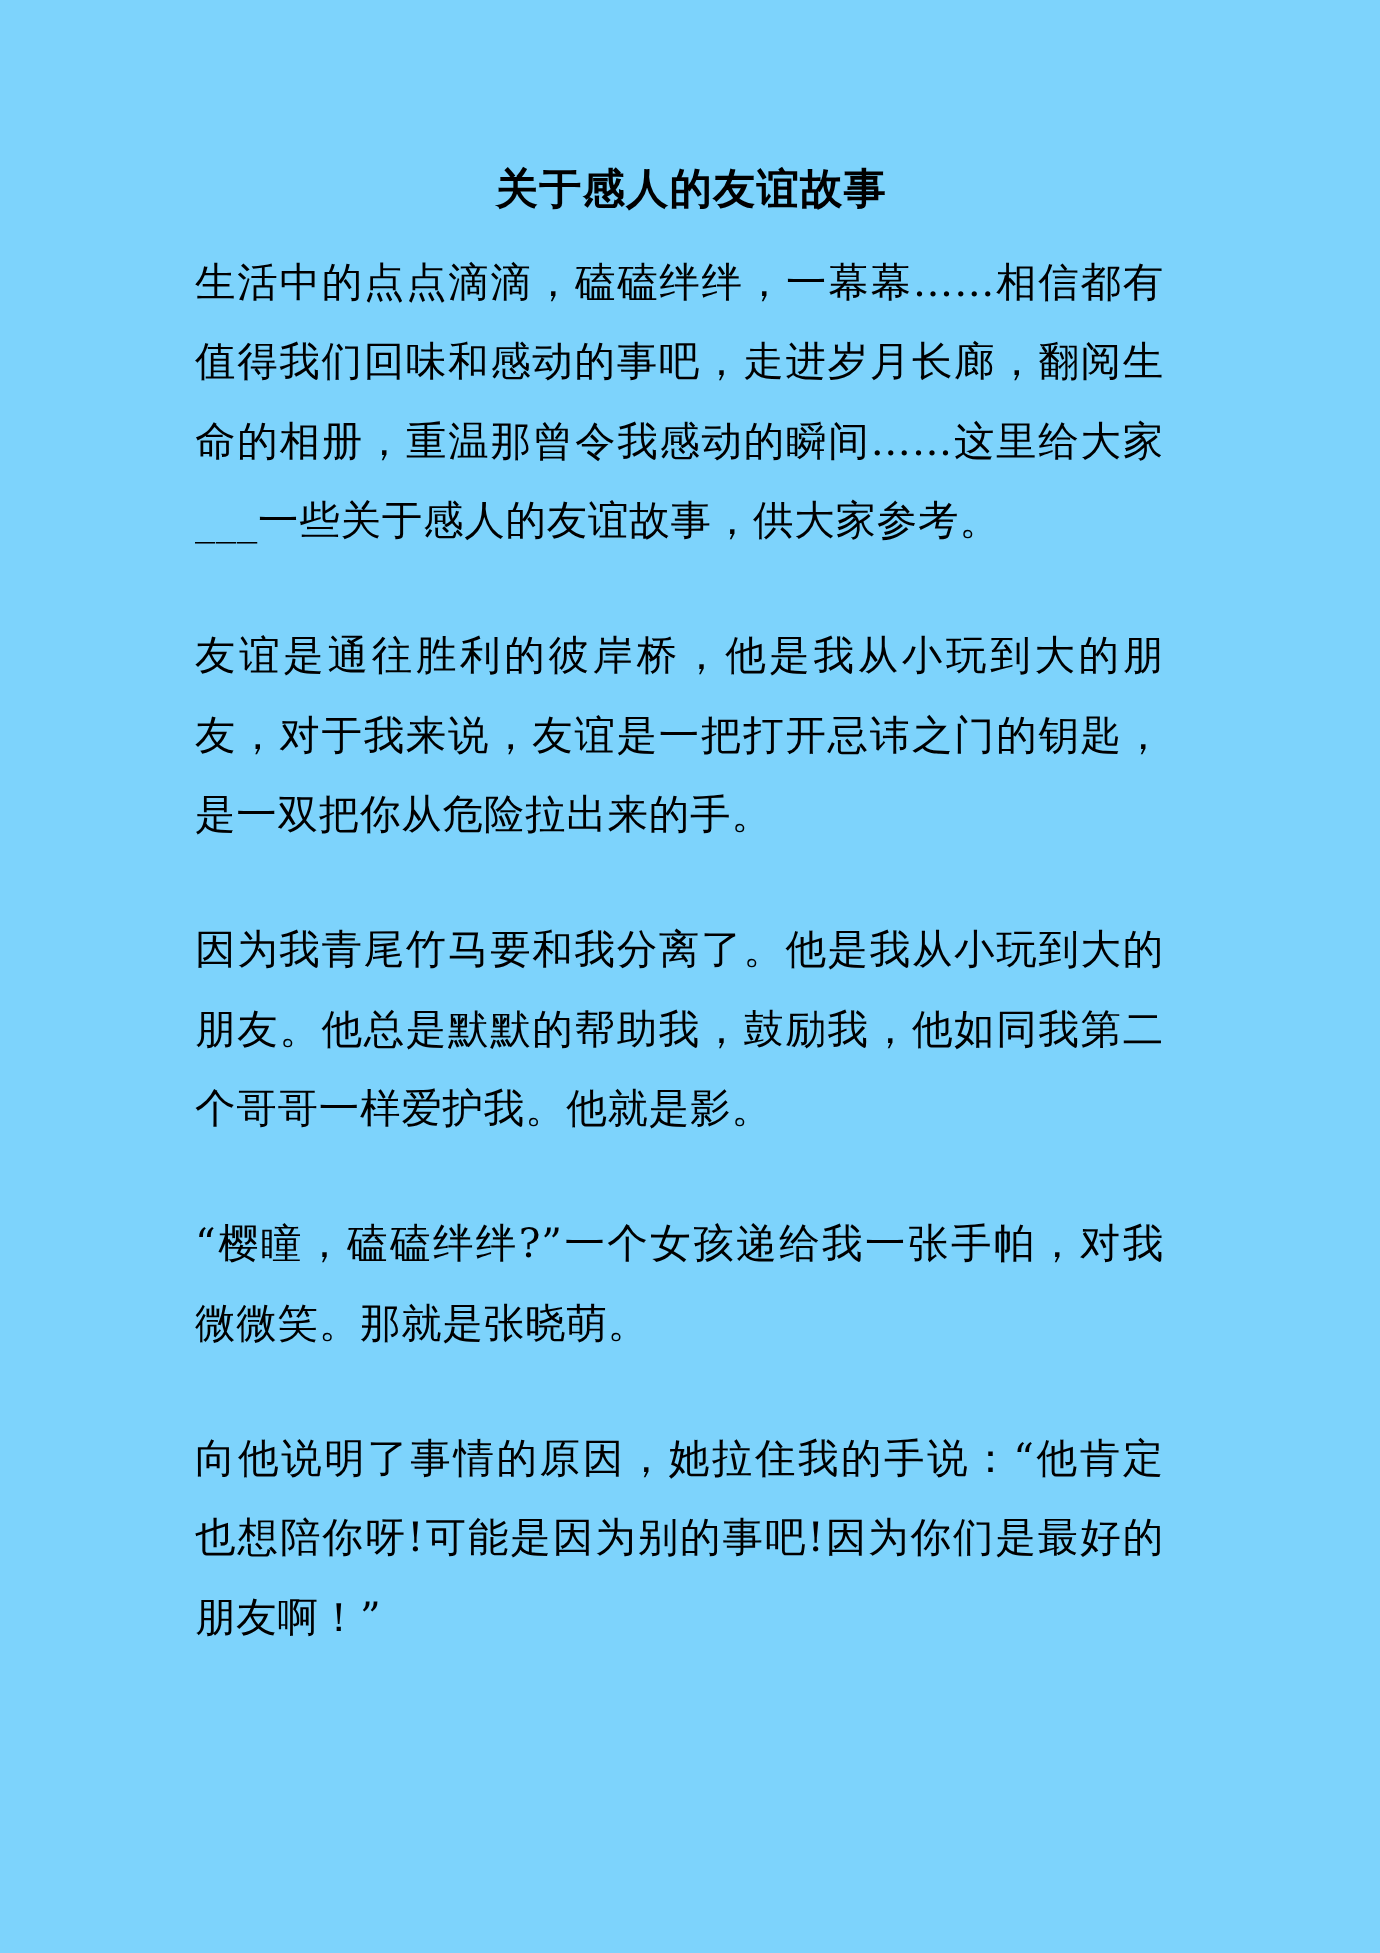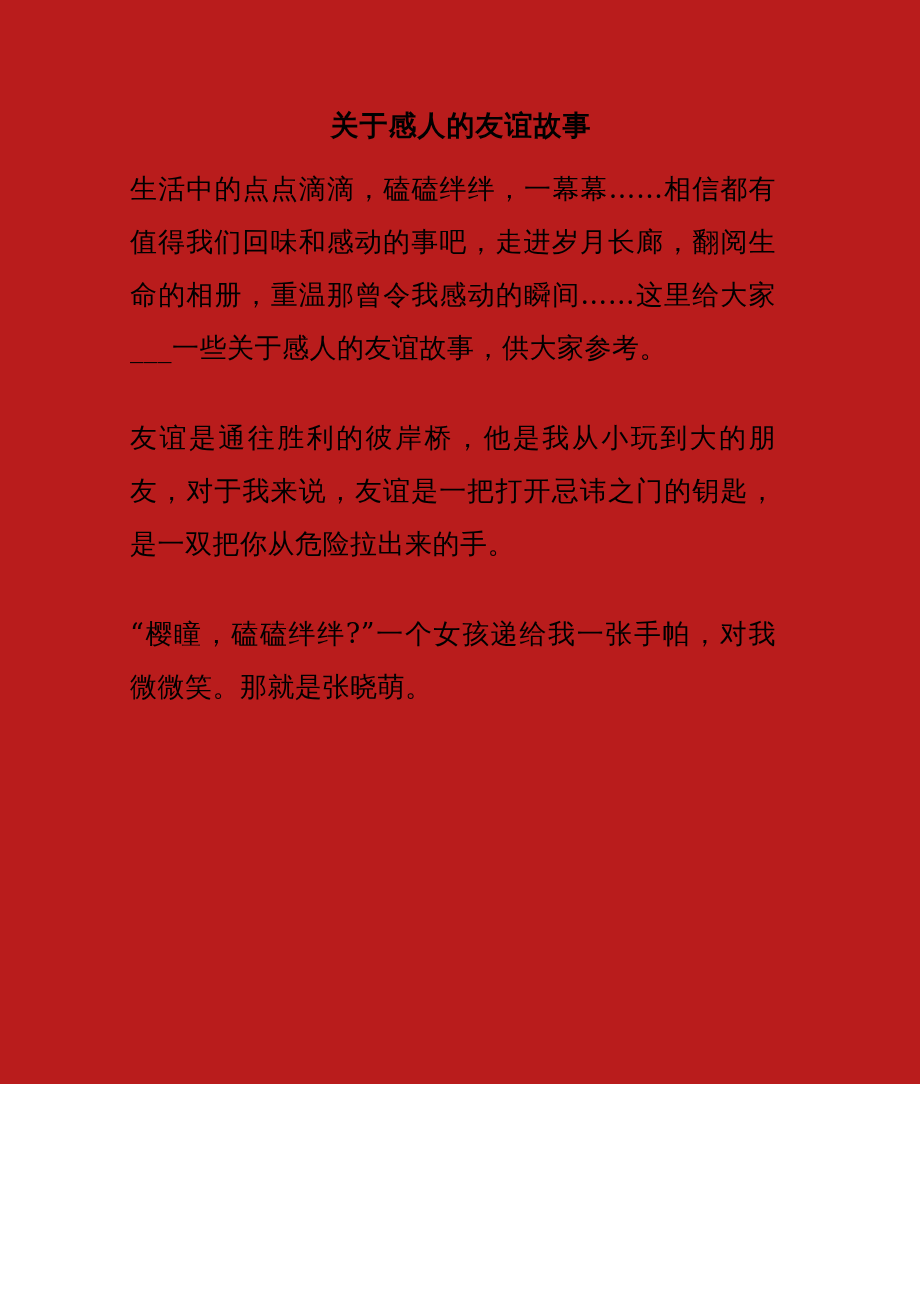--- a/index.html
+++ b/index.html
@@ -4,22 +4,22 @@
 <style>
   html, body {
     margin: 0;
     padding: 0;
     background: #ffffff;
   }
   .page {
     position: relative;
     box-sizing: border-box;
     width: 920px;
-    height: 1084px;
-    background: #b91c1c;
+    height: 1302px;
+    background: #7dd3fc;
     padding: 104px 128px 0 130px;
     font-family: "DejaVu Serif", "Liberation Serif", serif;
     color: #000000;
     overflow: hidden;
   }
   .doc-title {
     font-size: 28px;
     line-height: 44px;
     font-weight: bold;
     text-align: center;
@@ -39,16 +39,18 @@
 <body>
 
 <div class="page">
   <h1 class="doc-title">关于感人的友谊故事</h1>
 
   <p class="para">生活中的点点滴滴，磕磕绊绊，一幕幕……相信都有值得我们回味和感动的事吧，走进岁月长廊，翻阅生命的相册，重温那曾令我感动的瞬间……这里给大家 ___一些关于感人的友谊故事，供大家参考。</p>
 
   <p class="para">友谊是通往胜利的彼岸桥，他是我从小玩到大的朋友，对于我来说，友谊是一把打开忌讳之门的钥匙，是一双把你从危险拉出来的手。</p>
 
 
+  <p class="para">因为我青尾竹马要和我分离了。他是我从小玩到大的朋友。他总是默默的帮助我，鼓励我，他如同我第二个哥哥一样爱护我。他就是影。</p>
 
   <p class="para">“樱瞳，磕磕绊绊?”一个女孩递给我一张手帕，对我微微笑。那就是张晓萌。</p>
 
+  <p class="para">向他说明了事情的原因，她拉住我的手说：“他肯定也想陪你呀!可能是因为别的事吧!因为你们是最好的朋友啊！”</p>
 </div>
 
 </body></html>

